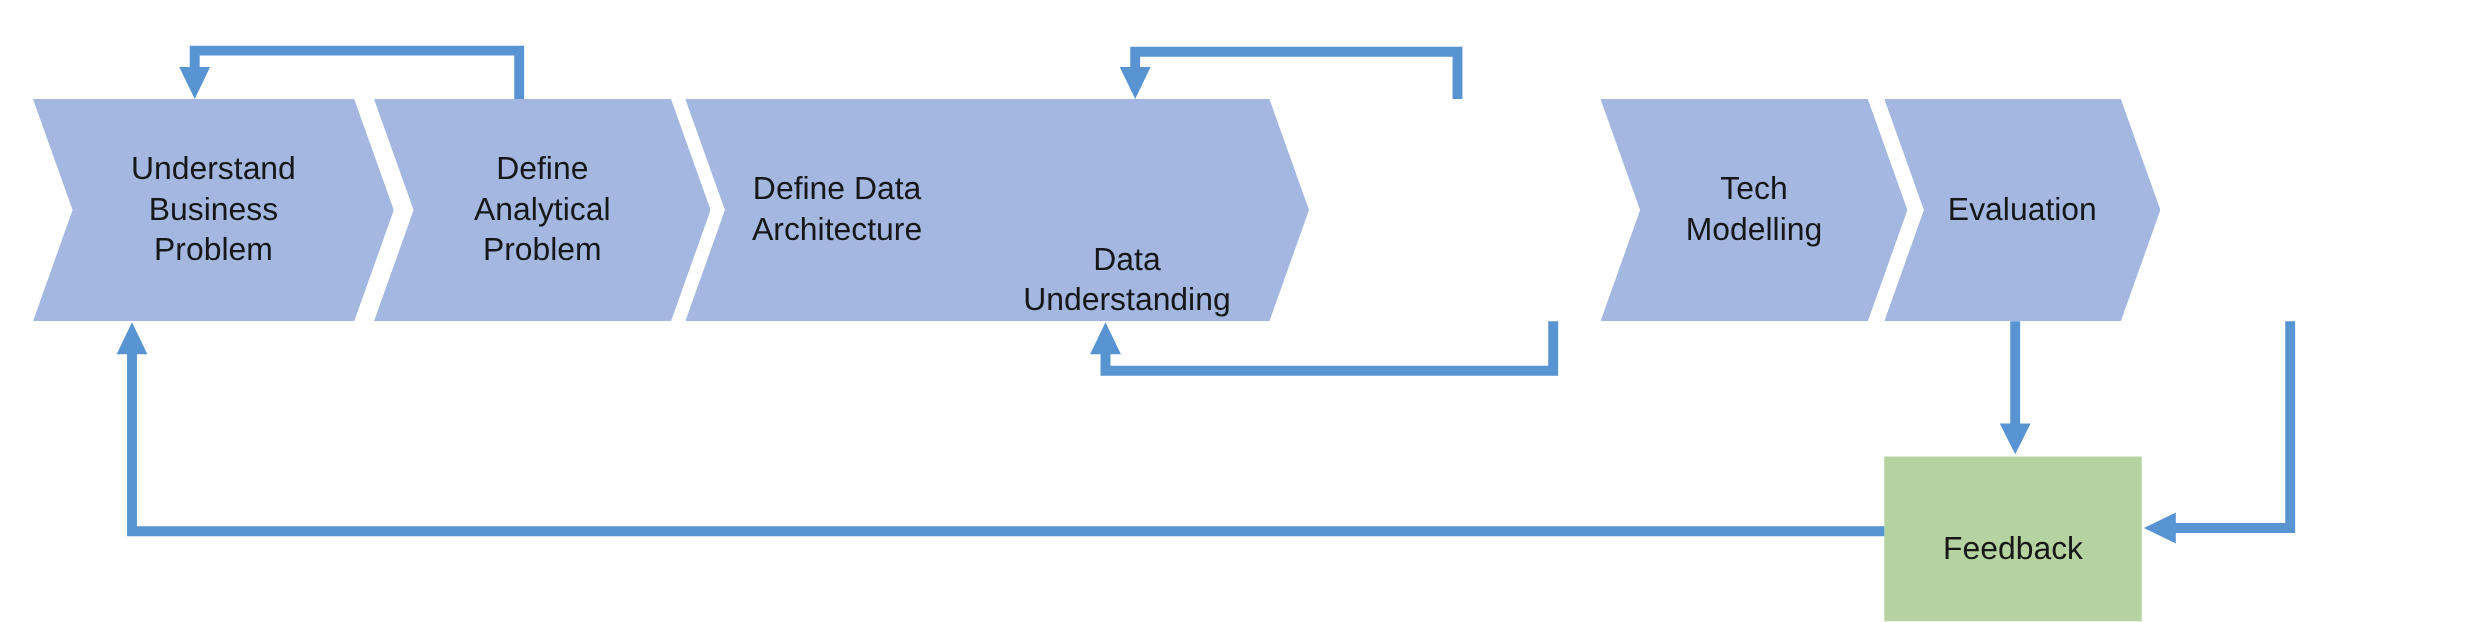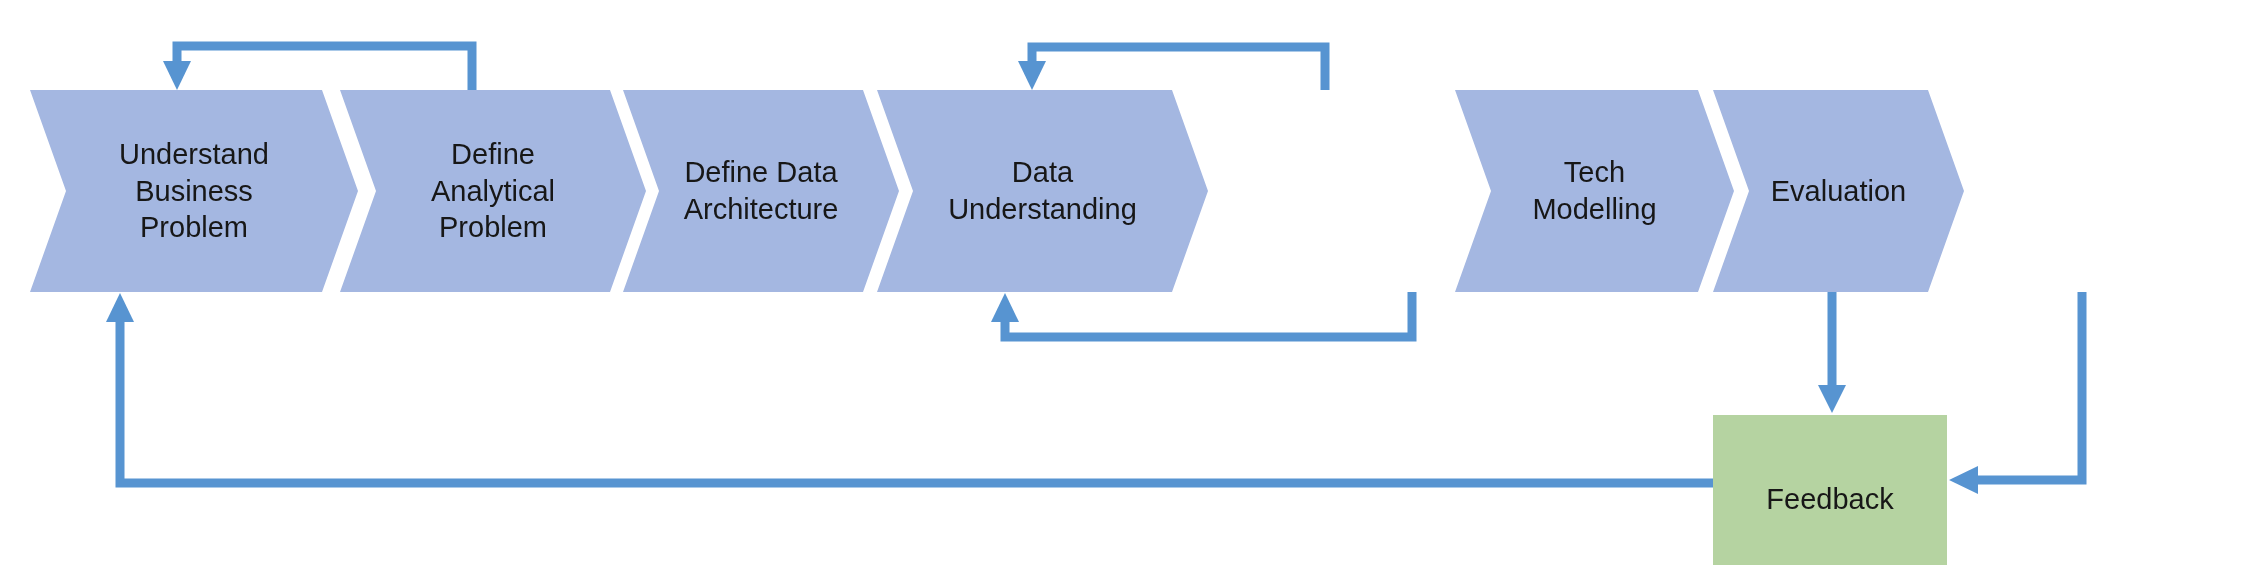--- a/index.html
+++ b/index.html
@@ -49,21 +49,21 @@
   </div>
 
   <div class="chev" style="left:340px;width:306px;clip-path:polygon(0 0,270px 0,306px 101px,270px 202px,0 202px,36px 101px);text-align:center;">
     <span class="lbl" style="max-width:180px">Define Analytical Problem</span>
   </div>
 
   <div class="chev" style="left:623px;width:276px;clip-path:polygon(0 0,240px 0,276px 101px,240px 202px,0 202px,36px 101px);">
     <span class="lbl" style="max-width:178px">Define Data Architecture</span>
   </div>
 
-  <div class="chev" style="left:877px;width:331px;clip-path:polygon(0 0,295px 0,331px 101px,295px 202px,0 202px,36px 101px);">
+  <div class="chev" style="left:859px;width:331px;clip-path:polygon(0 0,295px 0,331px 101px,295px 202px,0 202px,36px 101px);align-items:flex-end;">
     <span class="lbl" style="max-width:208px">Data Understanding</span>
   </div>
 
 
   <div class="chev" style="left:1455px;width:279px;clip-path:polygon(0 0,243px 0,279px 101px,243px 202px,0 202px,36px 101px);">
     <span class="lbl" style="max-width:152px">Tech Modelling</span>
   </div>
 
   <div class="chev" style="left:1713px;width:251px;clip-path:polygon(0 0,215px 0,251px 101px,215px 202px,0 202px,36px 101px);align-items:center;">
     <span class="lbl">Evaluation</span>

